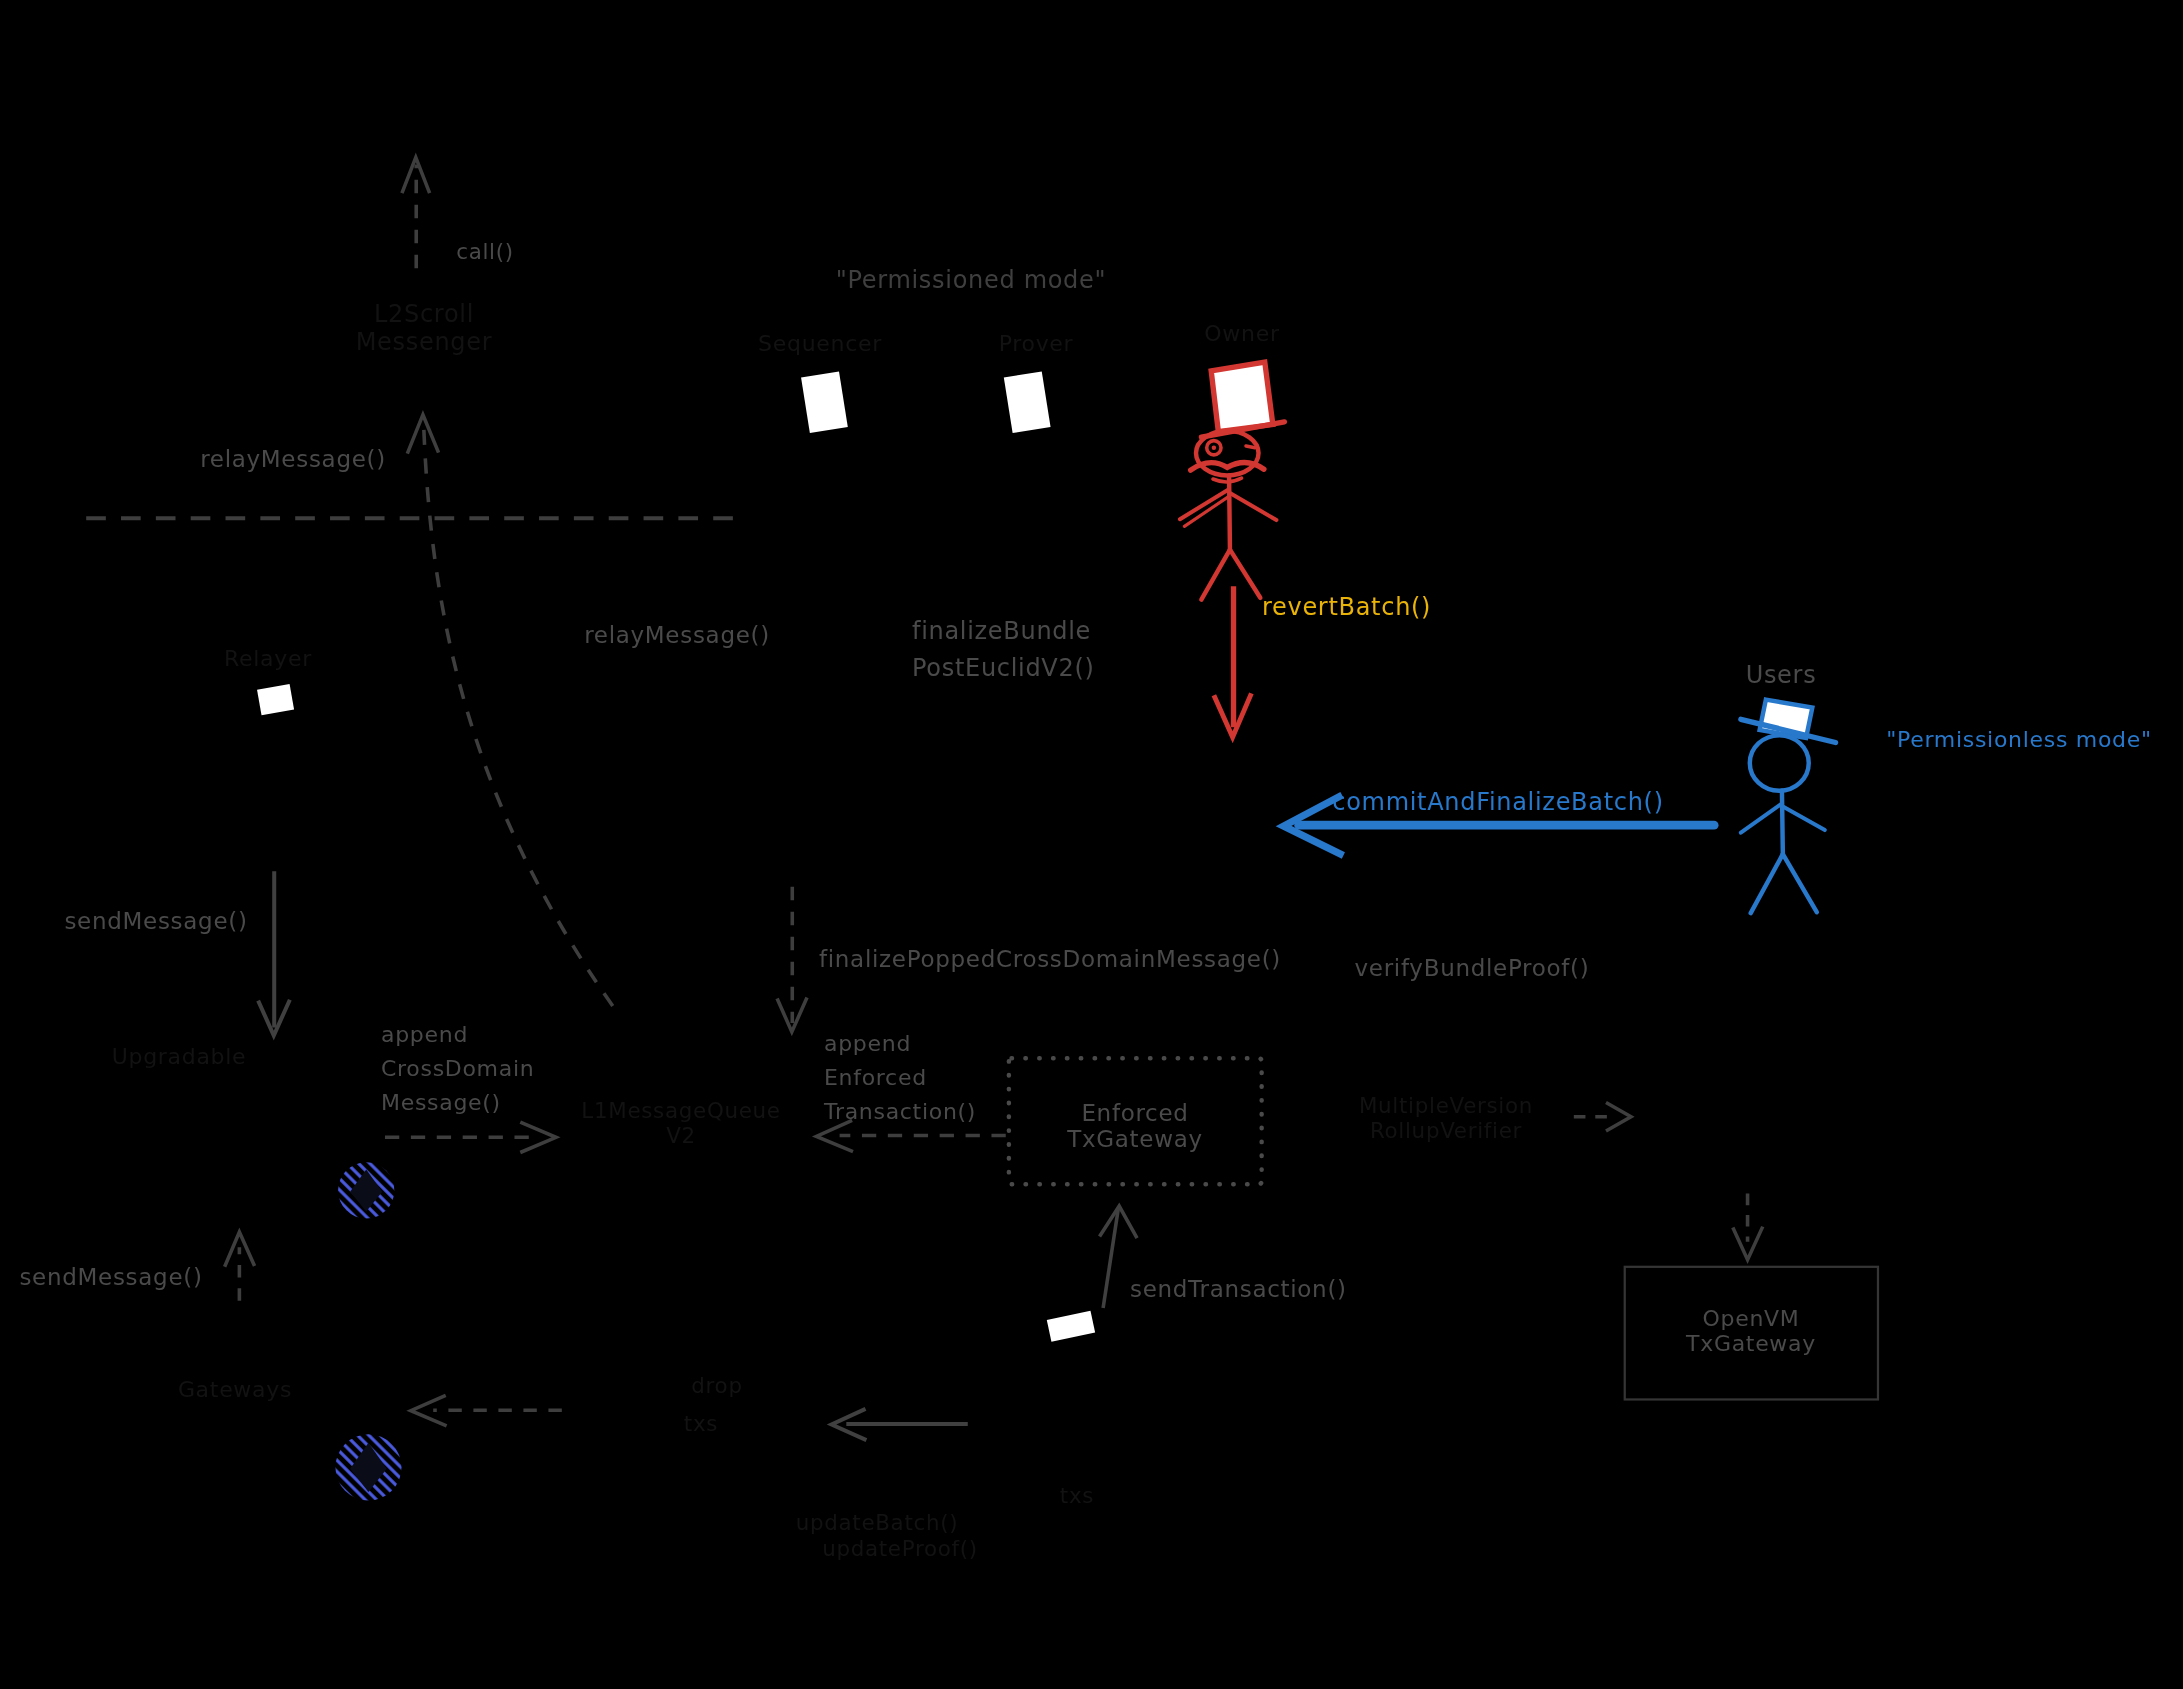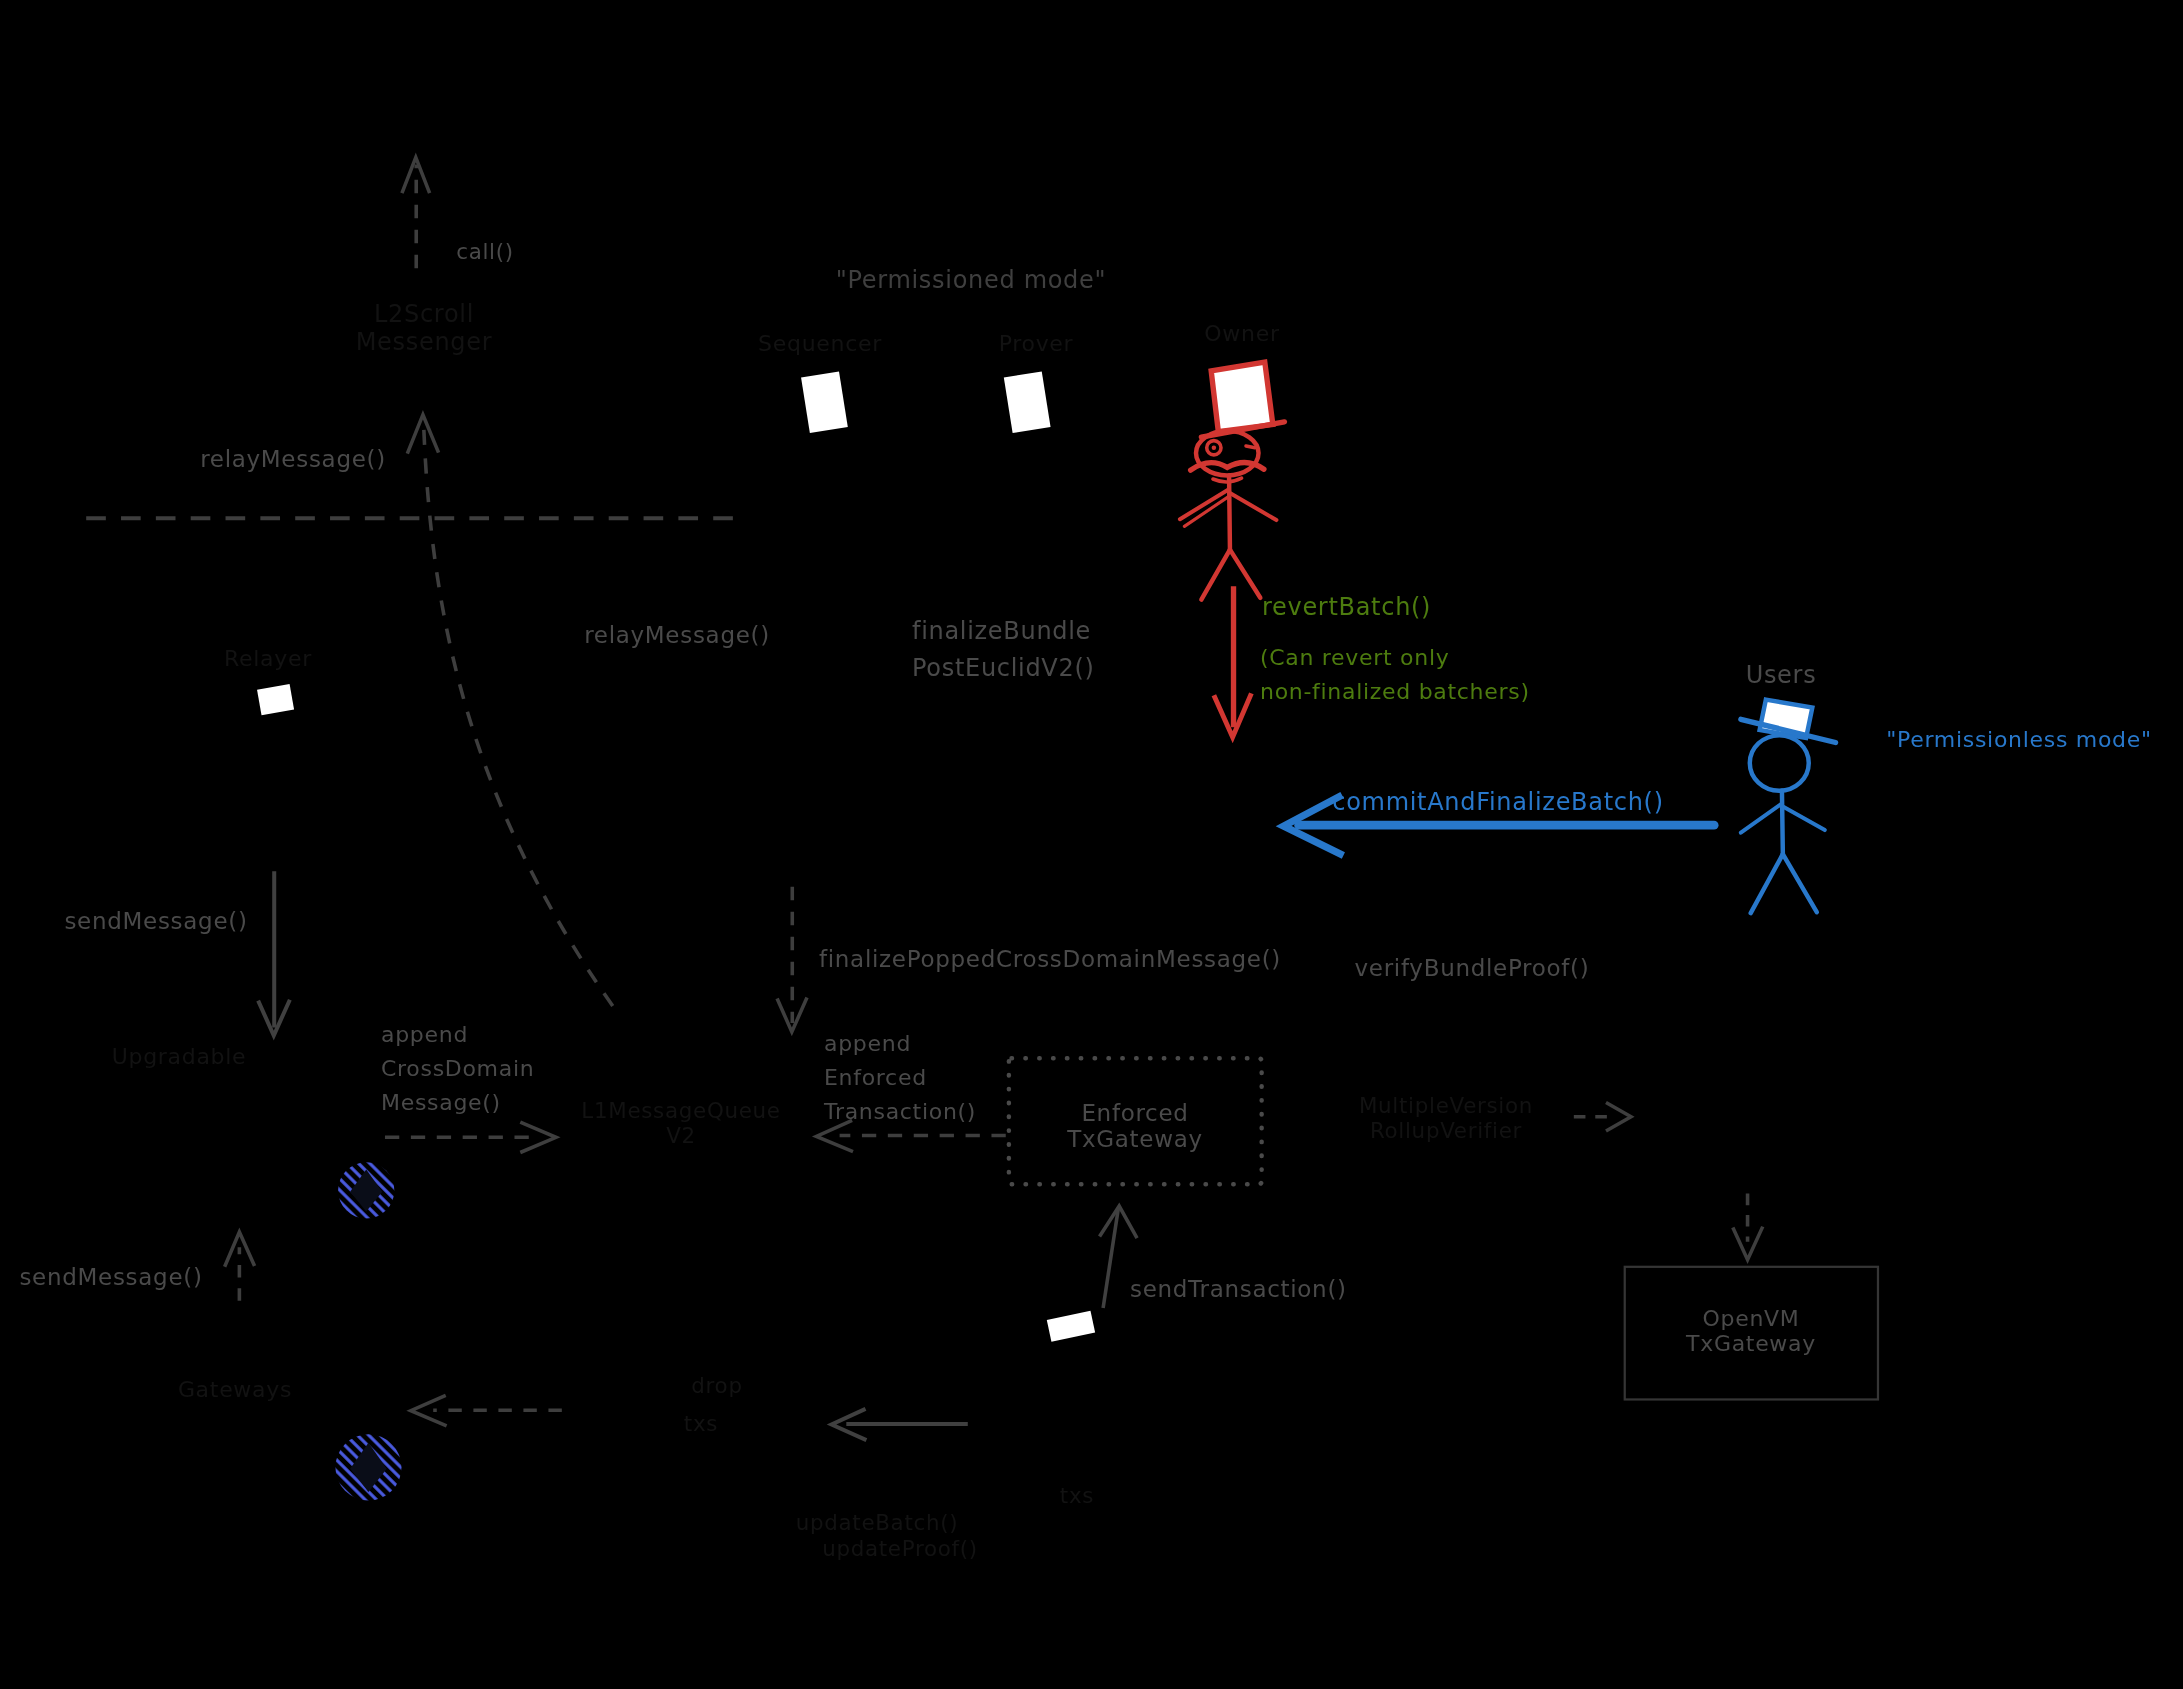--- a/index.html
+++ b/index.html
@@ -11,21 +11,21 @@
   svg.layer { position:absolute; left:0; top:0; }
   .lbl {
     position:absolute; transform:translate(-50%,-50%);
     font-size:23px; color:#4a4a4a; white-space:nowrap;
     letter-spacing:0.7px; font-family:"DejaVu Sans", sans-serif;
   }
   .left { transform:translate(0,-50%); }
   .block { transform:none; }
   .block div { line-height:1.55; }
   .center-block { transform:translate(-50%,-50%); text-align:center; }
-  .red   { color:#4d7c0f; }
+  .red   { color:#eab308; }
   .blue  { color:#2878cb; }
   .faint { color:#121212; }
   .fs48 { font-size:21.4px; } .fs50 { font-size:22px; } .fs54 { font-size:24px; }
 </style>
 </head>
 <body>
 
 <div id="canvas">
 
   <svg class="layer" width="2183" height="1690" viewBox="0 0 4888 3783">
@@ -162,24 +162,20 @@
 
   <div class="lbl" style="left:677px; top:635px;">relayMessage()</div>
 
   <div class="lbl left block fs54" style="left:912px; top:613px;">
     <div>finalizeBundle</div>
     <div>PostEuclidV2()</div>
   </div>
 
   <div class="lbl left red fs54" style="left:1262px; top:607px;">revertBatch()</div>
 
-  <div class="lbl left block red fs50" style="left:1260px; top:641px;">
-    <div>(Can revert only</div>
-    <div>non-finalized batchers)</div>
-  </div>
 
   <div class="lbl fs54" style="left:1781px; top:675px;">Users</div>
 
   <div class="lbl blue fs50" style="left:2019px; top:739px;">"Permissionless mode"</div>
 
   <div class="lbl blue fs54" style="left:1498px; top:802px;">commitAndFinalizeBatch()</div>
 
   <div class="lbl" style="left:156px; top:921px;">sendMessage()</div>
 
   <div class="lbl" style="left:1050px; top:959px;text-align:right;">finalizePoppedCrossDomainMessage()</div>

